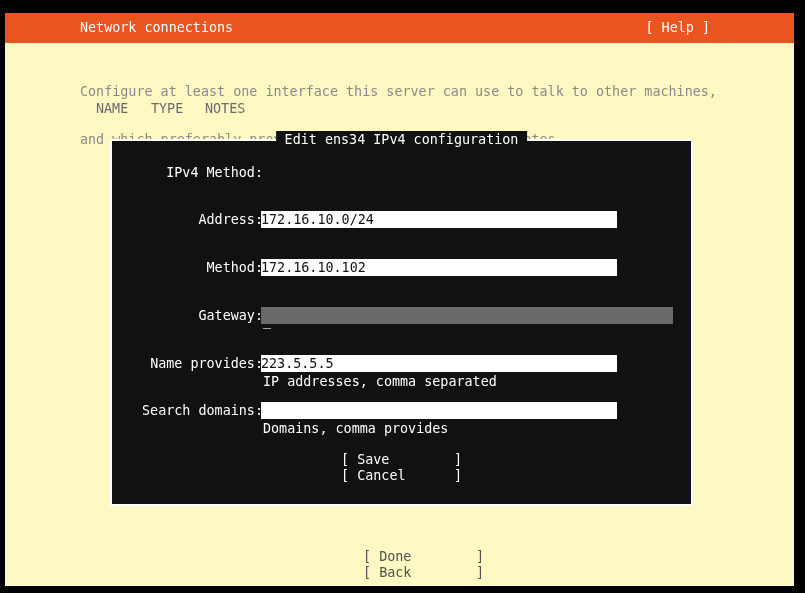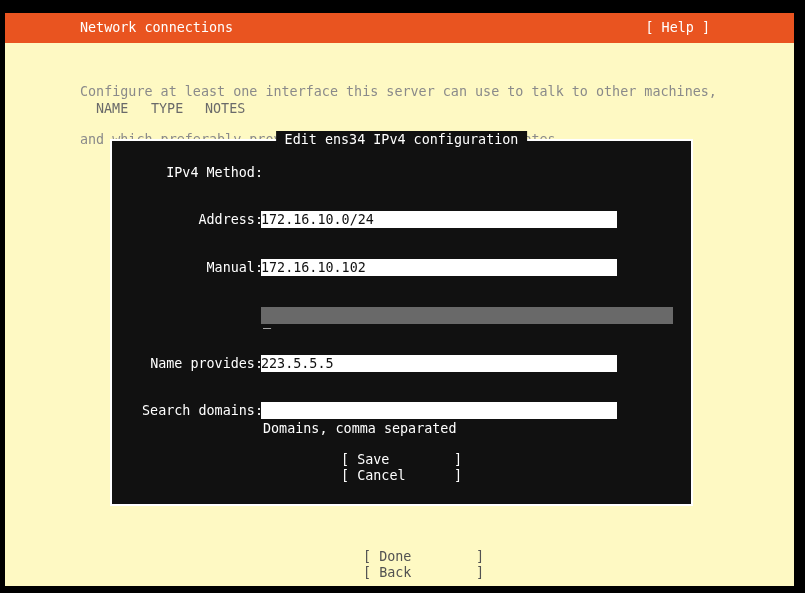--- a/index.html
+++ b/index.html
@@ -127,33 +127,35 @@
   <span class="col-head col-notes">NOTES</span>
 
   <div class="dialog">
     <div class="dialog-title">Edit ens34 IPv4 configuration</div>
 
     <div class="f-label top-method">IPv4 Method:</div>
 
     <div class="f-label top-subnet">Address:</div>
     <input class="f-input top-subnet" value="172.16.10.0/24" style="">
 
-    <div class="f-label top-address">Manual:</div>
+    <div class="f-label top-address">Method:</div>
     <input class="f-input top-address" value="172.16.10.102" style="">
 
+    <div class="f-label top-gateway">Gateway:</div>
     <div class="f-input-focused top-gateway">
       <span class="text-cursor">_</span>
     </div>
 
     <div class="f-label top-nservers">Name provides:</div>
     <input class="f-input top-nservers" value="223.5.5.5" style="">
+    <div class="field-help top-nshelp">IP addresses, comma separated</div>
 
     <div class="f-label top-sdomains">Search domains:</div>
     <input class="f-input top-sdomains" value="" style="">
-    <div class="field-help top-sdhelp">Domains, comma separated</div>
+    <div class="field-help top-sdhelp">Domains, comma provides</div>
 
     <div class="dlg-btn top-save">[ Save        ]</div>
     <div class="dlg-btn top-cancel">[ Cancel      ]</div>
   </div>
 
   <div class="footer-btn top-done">[ Done        ]</div>
   <div class="footer-btn top-back">[ Back        ]</div>
 
 </div>
 

